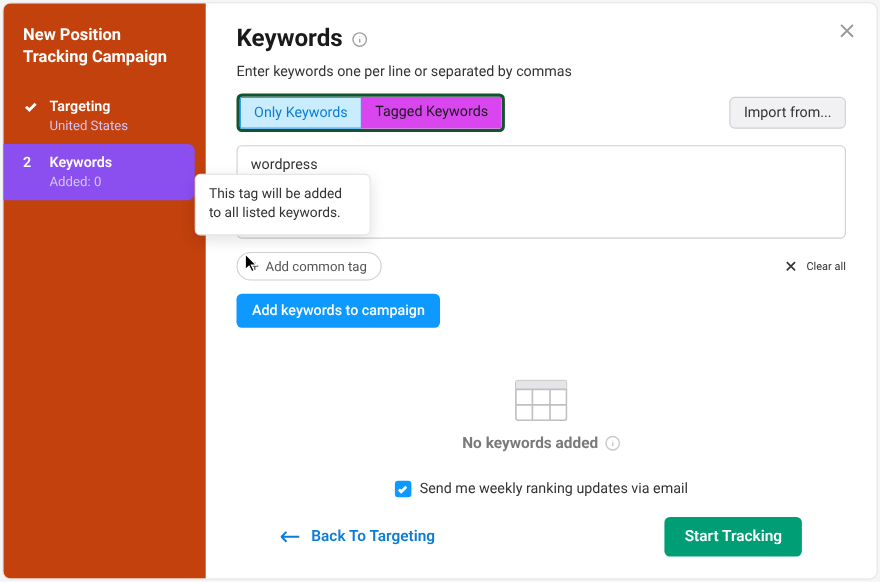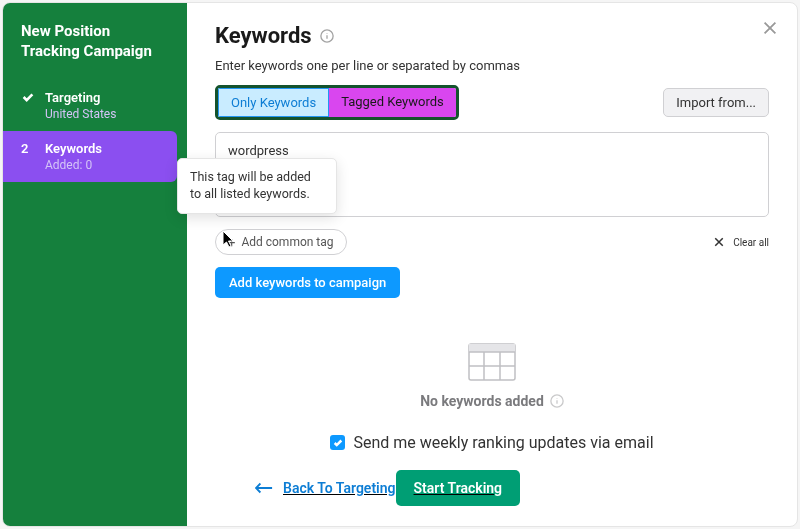--- a/index.html
+++ b/index.html
@@ -21,21 +21,21 @@
       background: white;
       border: 1px solid #e5e5e5;
       border-radius: 8px;
       margin: 2px;
       display: flex;
       position: relative;
       overflow: hidden;
     }
     .sidebar {
       width: 184px;
-      background: #15803d;
+      background: #c2410c;
       color: white;
       padding: 18px 0;
       flex-shrink: 0;
     }
     .sidebar-title {
       font-size: 15px;
       font-weight: 700;
       padding: 0 18px 18px 18px;
       line-height: 1.35;
     }
@@ -220,21 +220,21 @@
       display: flex;
       align-items: center;
       gap: 6px;
       justify-content: flex-end;
     }
     .checkbox-row {
       display: flex;
       align-items: center;
       justify-content: center;
       gap: 8px;
-      font-size: 16px;
+      font-size: 13px;
       color: #333;
       margin-bottom: 18px;
     }
     .checkbox {
       width: 15px;
       height: 15px;
       background: #0d99ff;
       border-radius: 3px;
       display: flex;
       align-items: center;
@@ -242,23 +242,23 @@
     }
     .checkbox svg {
       width: 10px;
       height: 10px;
       stroke: white;
       stroke-width: 3;
       fill: none;
     }
     .footer {
       display: flex;
+      justify-content: space-between;
       align-items: center;
       padding: 0 40px;
-      text-decoration: underline;
     }
     .back-btn {
       display: flex;
       align-items: center;
       gap: 10px;
       background: none;
       border: none;
       color: #0d7dd4;
       font-size: 14px;
       font-weight: 600;

